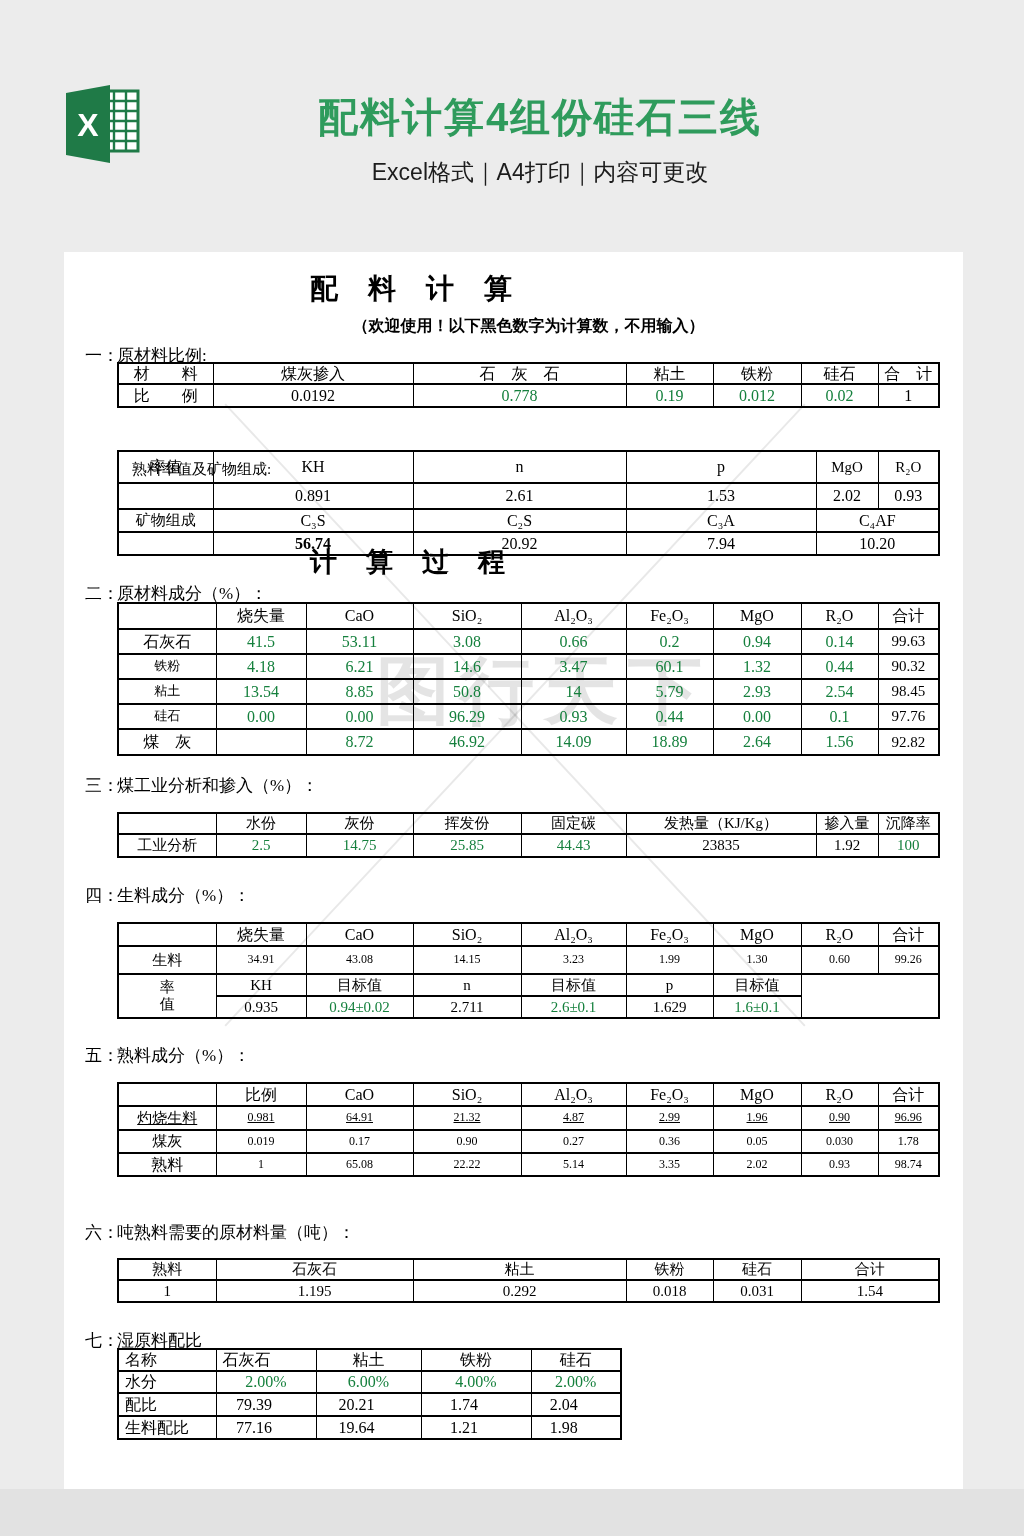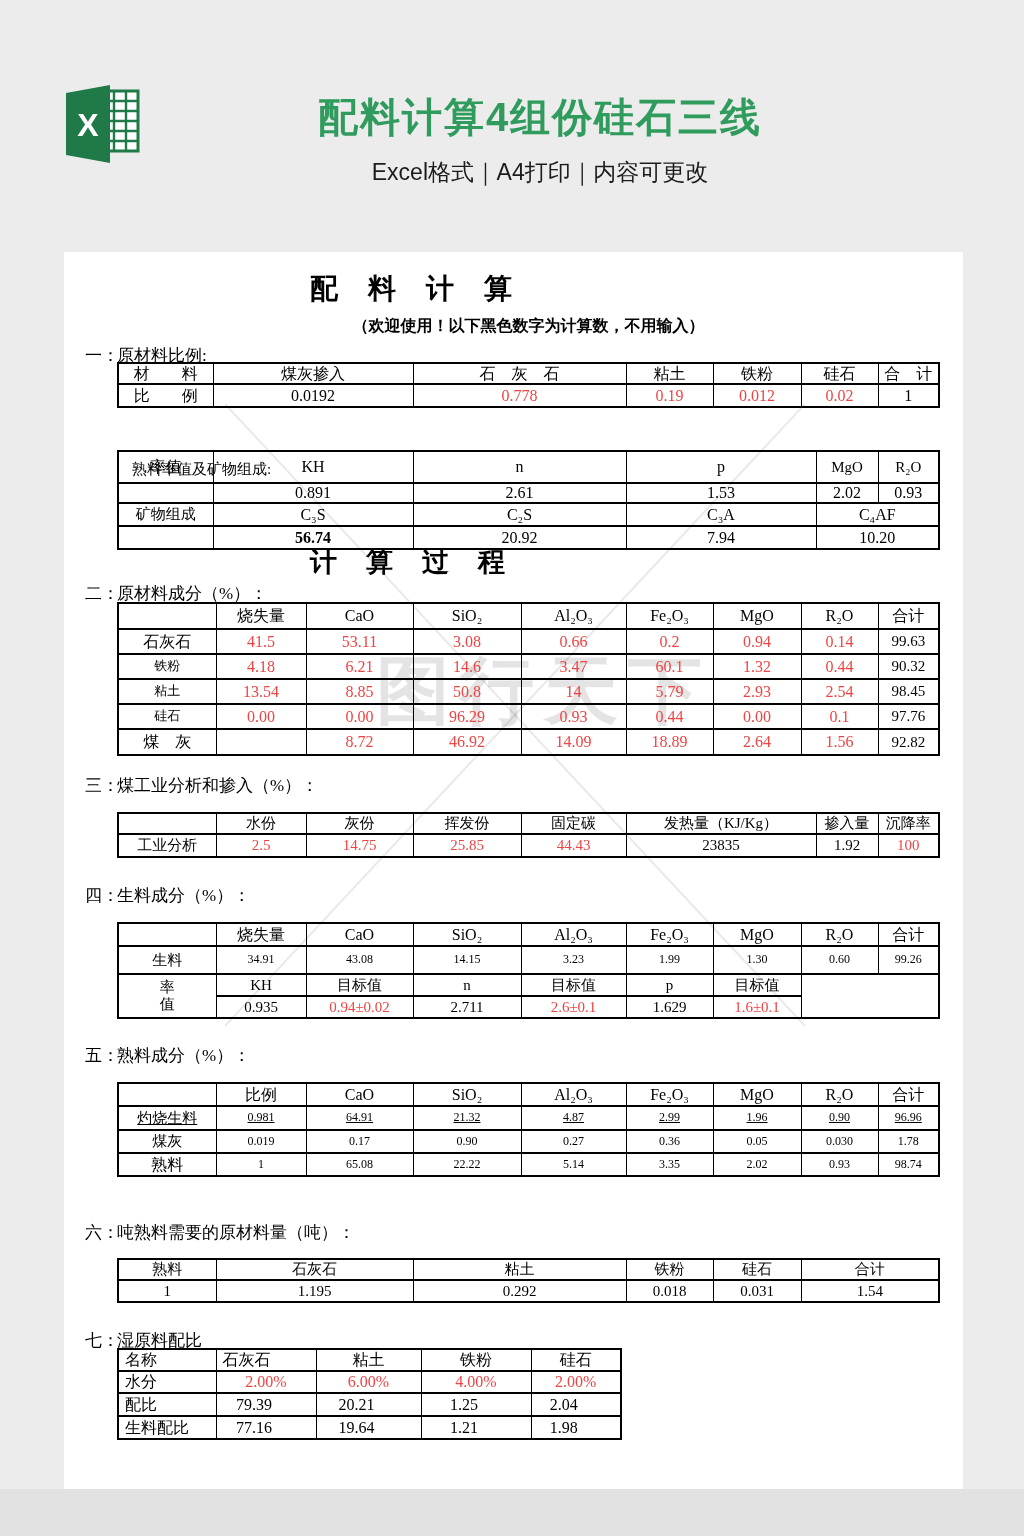--- a/index.html
+++ b/index.html
@@ -31,21 +31,21 @@
     color:#000;opacity:0.10;white-space:nowrap;pointer-events:none;}
   .wm-line{position:absolute;width:850px;height:2px;background:rgba(0,0,0,0.09);left:26px;top:462px;}
   .wm1{transform:rotate(47deg);}
   .wm2{transform:rotate(-47deg);}
   
   .tblwrap{position:absolute;}
   .tbl{border-collapse:collapse;table-layout:fixed;border:2px solid #000;}
   .tbl td{border:1px solid #000;border-top-width:2px;border-bottom-width:2px;
     text-align:center;vertical-align:middle;padding:0 2px;font-size:16px;line-height:1.12;
     overflow:hidden;}
-  td.red{color:#ef4444;}
+  td.red{color:#15803d;}
   td.sm{font-size:12px;}
   td.s13{font-size:13px;}
   td.s15{font-size:15px;}
   td.b{font-weight:bold;}
   td.left{text-align:left;padding-left:6px;}
   td.right{text-align:center;padding-right:26px;}
   td.pre{white-space:pre-line;}
   .p-t1{top:110px;left:53px;} .p-t2{top:198px;left:53px;} .p-t3{top:350px;left:53px;}
   .p-t4{top:560px;left:53px;} .p-t5{top:670px;left:53px;} .p-t6{top:830px;left:53px;}
   .p-t7{top:1006px;left:53px;} .p-t8{top:1096px;left:53px;}
@@ -133,21 +133,21 @@
         </colgroup>
         <tbody>
           <tr style="height: 32px;">
             <td>率值</td>
             <td>KH</td>
             <td>n</td>
             <td>p</td>
             <td class="s15">MgO</td>
             <td class="s15">R₂O</td>
           </tr>
-          <tr style="height: 20px;">
+          <tr style="height: 26px;">
             <td></td>
             <td>0.891</td>
             <td>2.61</td>
             <td>1.53</td>
             <td>2.02</td>
             <td>0.93</td>
           </tr>
           <tr style="height: 23px;">
             <td class="s15">矿物组成</td>
             <td>C₃S</td>
@@ -480,21 +480,21 @@
             <td class="left">水分</td>
             <td class="red">2.00%</td>
             <td class="red">6.00%</td>
             <td class="red">4.00%</td>
             <td class="red">2.00%</td>
           </tr>
           <tr style="height: 23px;">
             <td class="left">配比</td>
             <td class="right">79.39</td>
             <td class="right">20.21</td>
-            <td class="right">1.25</td>
+            <td class="right">1.74</td>
             <td class="right">2.04</td>
           </tr>
           <tr style="height: 23px;">
             <td class="left">生料配比</td>
             <td class="right">77.16</td>
             <td class="right">19.64</td>
             <td class="right">1.21</td>
             <td class="right">1.98</td>
           </tr>
         </tbody>

